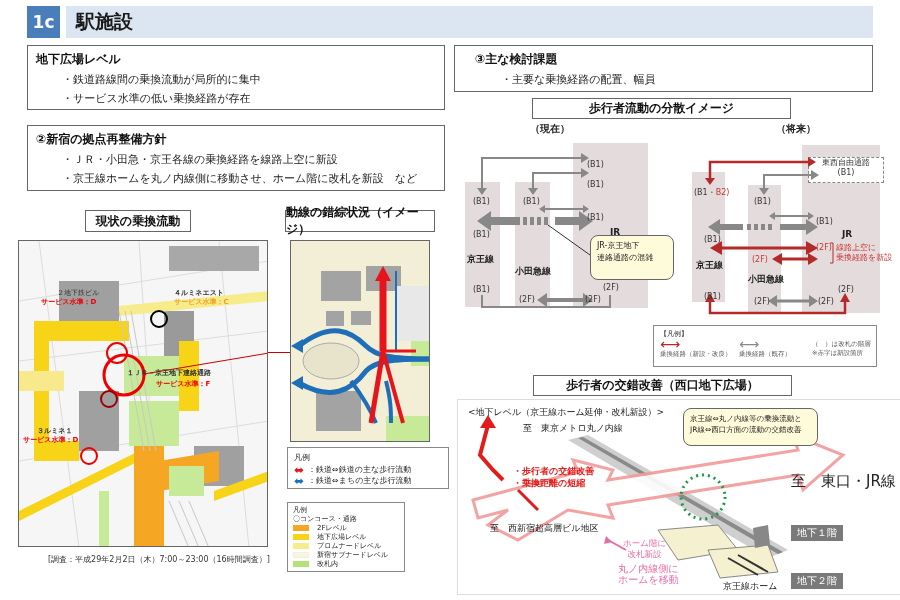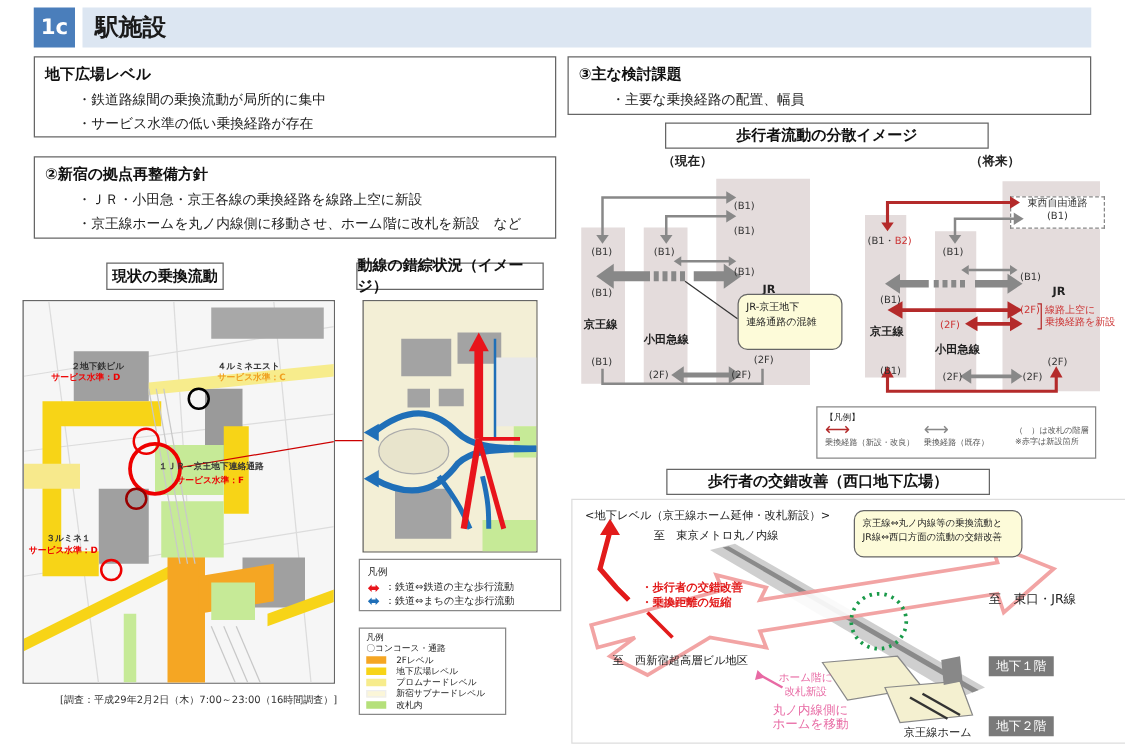--- a/index.html
+++ b/index.html
@@ -43,26 +43,26 @@
   <div class="box-line">・鉄道路線間の乗換流動が局所的に集中</div>
   <div class="box-line">・サービス水準の低い乗換経路が存在</div>
 </div>
 
 <div class="abs box" style="left:27px;top:125px;width:418px;height:66px;padding:5px 8px;">
   <div class="box-title">②新宿の拠点再整備方針</div>
   <div class="box-line">・ＪＲ・小田急・京王各線の乗換経路を線路上空に新設</div>
   <div class="box-line">・京王線ホームを丸ノ内線側に移動させ、ホーム階に改札を新設　など</div>
 </div>
 
-<div class="abs box" style="left:454px;top:45px;width:419px;height:47px;padding:5px 8px;">
+<div class="abs box" style="left:454px;top:45px;width:419px;height:47px;padding:5px 20px;">
   <div class="box-title">③主な検討課題</div>
   <div class="box-line">・主要な乗換経路の配置、幅員</div>
 </div>
 
-<div class="abs caption-box" style="left:85px;top:210px;width:94px;height:22px;">現状の乗換流動</div>
+<div class="abs caption-box" style="left:85px;top:210px;width:106px;height:22px;">現状の乗換流動</div>
 <div class="abs" style="left:18px;top:240px;width:250px;height:307px;border:1px solid #666;background:#f4f4f4;overflow:hidden;">
   <svg width="250" height="307" viewBox="0 0 250 307">
     <rect width="250" height="307" fill="#f6f6f6"></rect>
     <g stroke="#dcdcdc" stroke-width="1" fill="none">
       <path d="M0 60 L250 20"></path>
         <path d="M0 120 L250 90"></path>
         <path d="M20 0 L60 307"></path>
         <path d="M200 0 L230 307"></path>
       <path d="M0 220 L250 180"></path>
         <path d="M120 0 L140 307"></path>
@@ -97,26 +97,26 @@
         <path d="M170 260 L190 307"></path>
     </g>
 
     <circle cx="98" cy="112" r="10" fill="none" stroke="#e00" stroke-width="2"></circle>
     <circle cx="140" cy="78" r="8" fill="none" stroke="#000" stroke-width="2"></circle>
     <circle cx="105" cy="134" r="20" fill="none" stroke="#e00" stroke-width="3"></circle>
     <circle cx="90" cy="158" r="8" fill="none" stroke="#900" stroke-width="2"></circle>
     <circle cx="70" cy="215" r="8" fill="none" stroke="#e00" stroke-width="2"></circle>
     <line x1="125" y1="133" x2="250" y2="112" stroke="#c00" stroke-width="1"></line>
   </svg>
-  <div class="abs lbl" style="left:38px;top:47px;font-weight:bold;font-size:7px;">２地下鉄ビル</div>
+  <div class="abs lbl" style="left:38px;top:47px;font-weight:normal;font-size:7px;">２地下鉄ビル</div>
   <div class="abs lbl" style="left:22px;top:56px;color:#e00;font-weight:bold;font-size:7px;">サービス水準：D</div>
   <div class="abs lbl" style="left:155px;top:47px;font-weight:bold;font-size:7px;">４ルミネエスト</div>
   <div class="abs lbl" style="left:155px;top:56px;color:#f0a020;font-weight:bold;font-size:7px;">サービス水準：C</div>
   <div class="abs lbl" style="left:108px;top:127px;font-weight:bold;font-size:7px;">１ＪＲ－京王地下連絡通路</div>
-  <div class="abs lbl" style="left:122px;top:138px;color:#e00;font-weight:bold;font-size:7px;">サービス水準：F</div>
+  <div class="abs lbl" style="left:137px;top:138px;color:#e00;font-weight:bold;font-size:7px;">サービス水準：F</div>
   <div class="abs lbl" style="left:18px;top:185px;font-weight:bold;font-size:7px;">３ルミネ１</div>
   <div class="abs lbl" style="left:4px;top:194px;color:#e00;font-weight:bold;font-size:7px;">サービス水準：D</div>
 </div>
 <div class="abs sm" style="left:48px;top:554px;font-size:8px;">[調査：平成29年2月2日（木）7:00～23:00（16時間調査）]</div>
 
 <div class="abs caption-box" style="left:285px;top:210px;width:150px;height:22px;">動線の錯綜状況（イメージ）</div>
 <div class="abs" style="left:290px;top:240px;width:140px;height:202px;border:1px solid #666;background:#f7f3dc;overflow:hidden;">
   <svg width="140" height="202" viewBox="0 0 140 202">
     <rect width="140" height="202" fill="#f3efd6"></rect>
     <rect x="30" y="30" width="40" height="30" fill="#a3a3a3"></rect>
@@ -329,21 +329,21 @@
     <polygon points="295,128 310,125 312,145 297,148" fill="#888"></polygon>
     <path d="M168 150 L150 140" stroke="#e86aa4" stroke-width="2"></path>
     <polygon points="148,136 146,144 154,142" fill="#e86aa4"></polygon>
   </svg>
   <div class="abs" style="left:10px;top:6px;font-size:9px;">&lt;地下レベル（京王線ホーム延伸・改札新設）&gt;</div>
   <div class="abs" style="left:65px;top:22px;font-size:9px;">至　東京メトロ丸ノ内線</div>
   <div class="abs callout" style="left:225px;top:8px;width:135px;height:38px;font-size:7.5px;line-height:11px;">
     <div>京王線⇔丸ノ内線等の乗換流動と</div>
     <div>JR線⇔西口方面の流動の交錯改善</div>
   </div>
-  <div class="abs" style="left:333px;top:72px;font-size:10px;">至　東口・JR線</div>
+  <div class="abs" style="left:333px;top:72px;font-size:15px;">至　東口・JR線</div>
   <div class="abs" style="left:55px;top:65px;font-size:9px;color:#e21b1b;font-weight:bold;line-height:12px;">
     <div>・歩行者の交錯改善</div>
     <div>・乗換距離の短縮</div>
   </div>
   <div class="abs" style="left:32px;top:122px;font-size:9px;">至　西新宿超高層ビル地区</div>
   <div class="abs" style="left:165px;top:138px;font-size:8.5px;color:#e86aa4;text-align:center;line-height:11px;">
     <div>ホーム階に</div>
     <div>改札新設</div>
   </div>
   <div class="abs" style="left:160px;top:163px;font-size:10px;color:#e86aa4;text-align:center;line-height:11px;">

